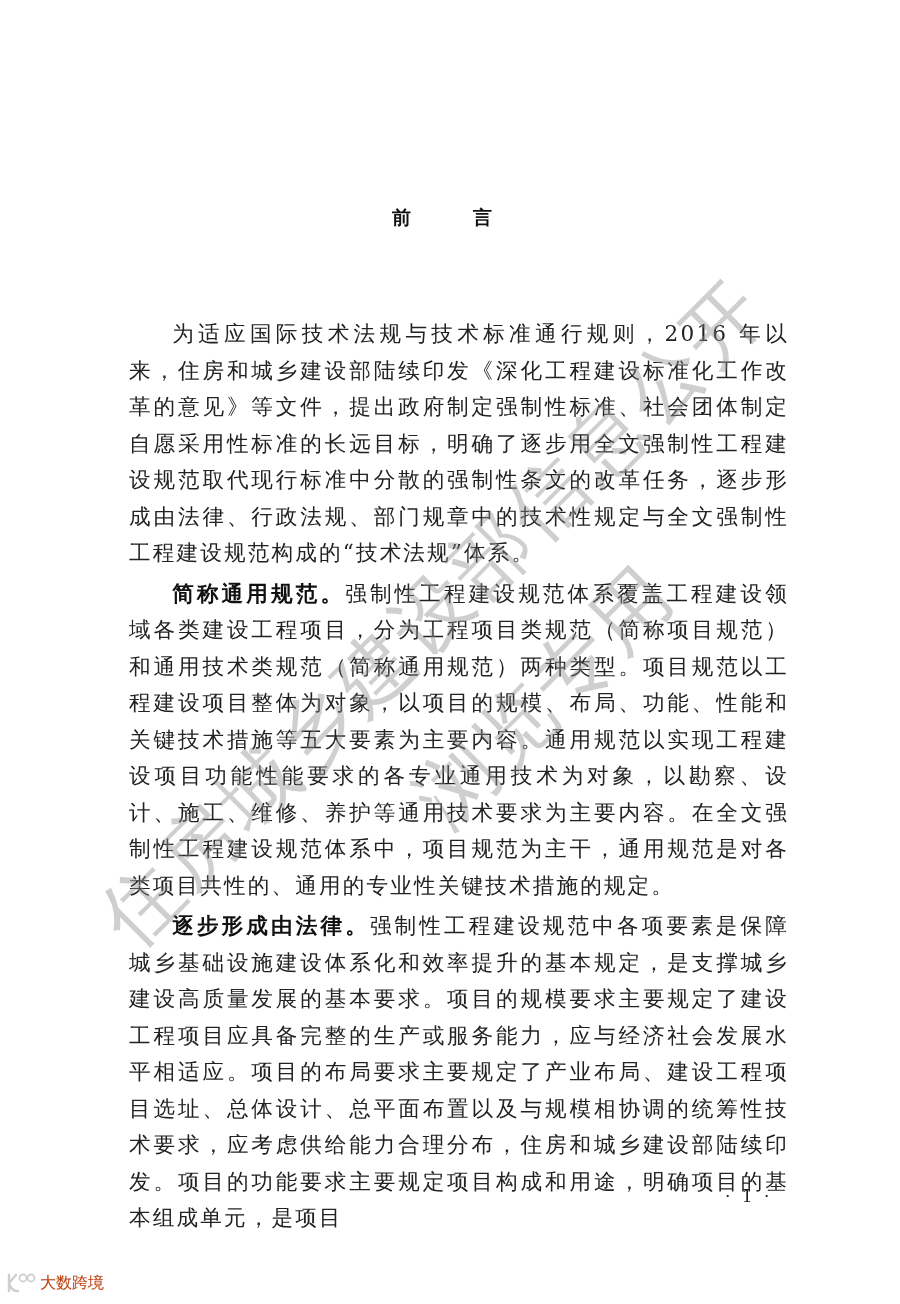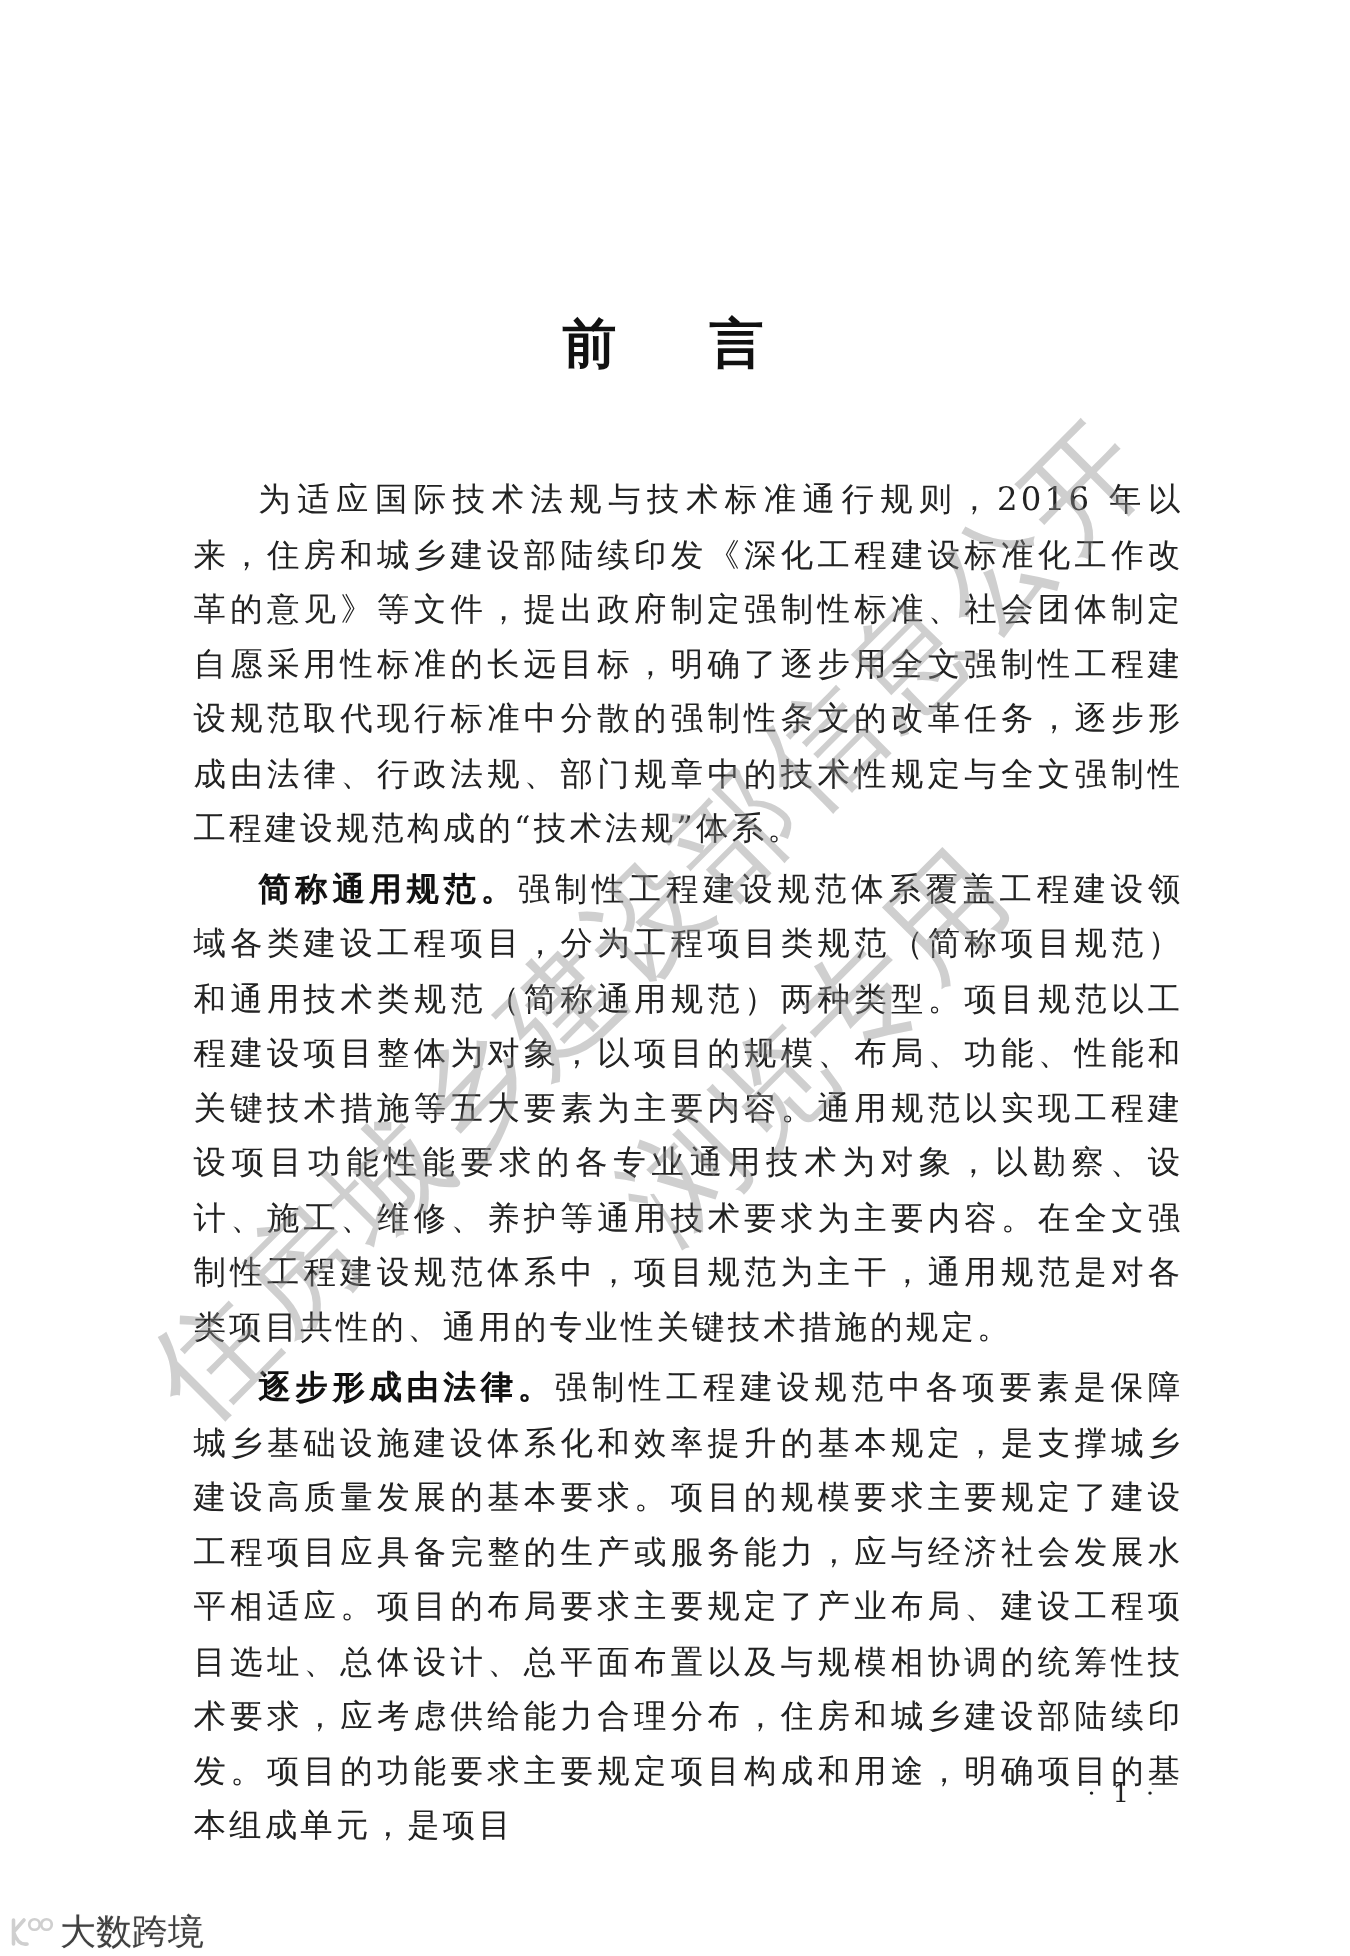--- a/index.html
+++ b/index.html
@@ -22,21 +22,21 @@
       height: 1304px;
     }
     .title {
       position: absolute;
       top: 205px;
       left: 0;
       width: 884px;
       text-align: center;
       font-family: "DejaVu Sans", "Liberation Sans", sans-serif;
       font-weight: bold;
-      font-size: 36px;
+      font-size: 19px;
       letter-spacing: 62px;
       text-indent: 62px;
       color: #111;
     }
     .body-text {
       position: absolute;
       left: 125px;
       top: 312px;
       width: 668px;
       font-size: 21.6px;
@@ -84,23 +84,23 @@
       letter-spacing: 4px;
       transform: rotate(-45deg);
     }
     .corner-logo {
       position: absolute;
       left: 6px;
       top: 1272px;
       display: flex;
       align-items: center;
       gap: 4px;
-      color: #404040;
+      color: #c2410c;
       font-family: "DejaVu Sans", "Liberation Sans", sans-serif;
-      font-size: 24px;
+      font-size: 16px;
       text-shadow: 0 0 1px #e0e0e0;
     }
     .corner-logo svg { display: block; }
   </style>
 </head>
 <body>
 
 <div class="page">
 
   <div class="title">前言</div>

